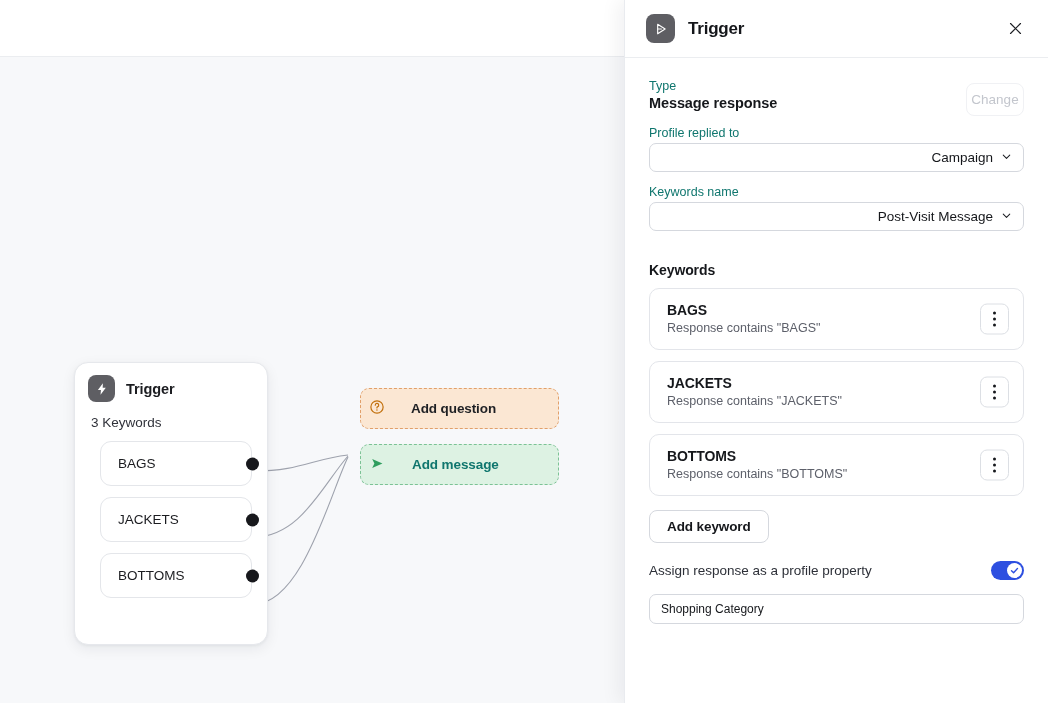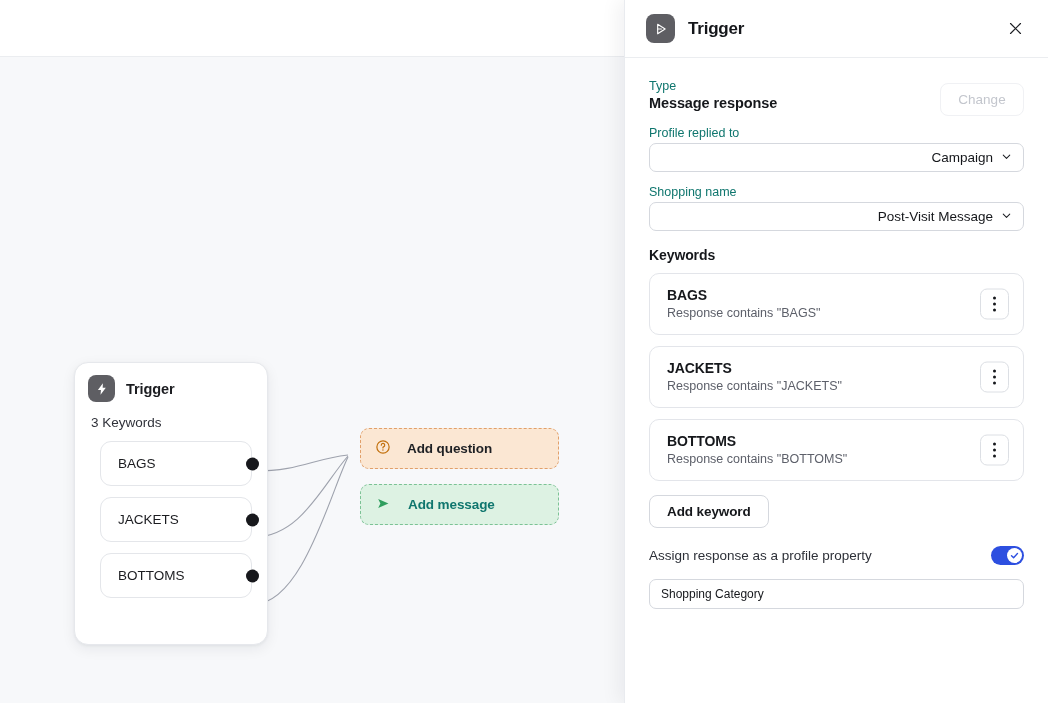--- a/index.html
+++ b/index.html
@@ -43,22 +43,22 @@
     font-size: 13.5px; color: #1b1c20;
   }
   .kw-dot {
     position: absolute; right: -8px; top: 50%; transform: translateY(-50%);
     width: 13px; height: 13px; border-radius: 50%; background: #17181c;
   }
 
   
   .chip {
     position: absolute; width: 199px; height: 41px; border-radius: 9px;
-    display: flex; align-items: center; gap: 16px; padding-left: 14px;
-    font-size: 13.5px; font-weight: 700; letter-spacing: -.1px; margin-top: 40px;
+    display: flex; align-items: center; gap: 26px; padding-left: 8px;
+    font-size: 13.5px; font-weight: 700; letter-spacing: -.1px;
   }
   .chip-question {
     left: 360px; top: 388px;
     background: #fbe7d3; border: 1.5px dashed #e1a06a; color: #1e2024;
   }
   .chip-message {
     left: 360px; top: 444px;
     background: #ddf2e3; border: 1.5px dashed #7cc295; color: #0f766e;
   }
 
@@ -82,33 +82,33 @@
     margin-left: auto; width: 26px; height: 26px; display: flex;
     align-items: center; justify-content: center; cursor: pointer;
   }
 
   .panel-body { flex: 1; overflow: hidden; padding: 21px 24px 0 24px; position: relative; }
 
   .field-label { font-size: 12.5px; color: #0f766e; margin-bottom: 2px; }
   .type-row { display: flex; align-items: flex-start; justify-content: space-between; }
   .type-value { font-size: 14.5px; font-weight: 700; color: #15171b; letter-spacing: -.1px; }
   .btn-change {
-    width: 84px; height: 33px; border-radius: 8px; background: #fff;
+    width: 58px; height: 33px; border-radius: 8px; background: #fff;
     border: 1px solid #f0f1f4; color: #c3c6cd; font-size: 13.5px;
     font-family: inherit; cursor: default; margin-top: 4px;
   }
 
   .select {
     position: relative; height: 29px; margin-top: 3px; border: 1px solid #d5d8de;
     border-radius: 7px; display: flex; align-items: center; padding: 0 30px 0 11px;
     font-size: 13.5px; color: #15171b; background: #fff; cursor: pointer; justify-content: flex-end;
   }
   .select .chev { position: absolute; right: 10px; top: 50%; transform: translateY(-50%); }
 
-  .section-title { font-size: 14px; font-weight: 700; color: #15171b; margin: 16px 0 10px; letter-spacing: -.1px; }
+  .section-title { font-size: 14px; font-weight: 700; color: #15171b; margin: 31px 0 10px; letter-spacing: -.1px; }
 
   .kw-card {
     position: relative; border: 1px solid #e3e5ea; border-radius: 10px;
     padding: 13px 60px 14px 17px; margin-bottom: 11px; background: #fff;
   }
   .kw-name { font-size: 14px; font-weight: 700; color: #15171b; letter-spacing: -.1px; }
   .kw-desc { font-size: 12.5px; color: #5d606a; margin-top: 3px; }
   .kebab {
     position: absolute; right: 14px; top: 50%; transform: translateY(-50%);
     width: 29px; height: 31px; border: 1px solid #dcdfe4; border-radius: 7px;
@@ -232,21 +232,21 @@
           <span>Campaign</span>
           <span class="chev">
             <svg width="13" height="13" viewBox="0 0 24 24">
                 <path d="M6 9.5 12 15.5 18 9.5" fill="none" stroke="#1d1f24" stroke-width="1.9" stroke-linecap="round" stroke-linejoin="round"></path>
               </svg>
           </span>
         </div>
       </div>
 
       <div style="margin-top:13px">
-        <div class="field-label">Shopping name</div>
+        <div class="field-label">Keywords name</div>
         <div class="select">
           <span>Post-Visit Message</span>
           <span class="chev">
             <svg width="13" height="13" viewBox="0 0 24 24">
                 <path d="M6 9.5 12 15.5 18 9.5" fill="none" stroke="#1d1f24" stroke-width="1.9" stroke-linecap="round" stroke-linejoin="round"></path>
               </svg>
           </span>
         </div>
       </div>
 

